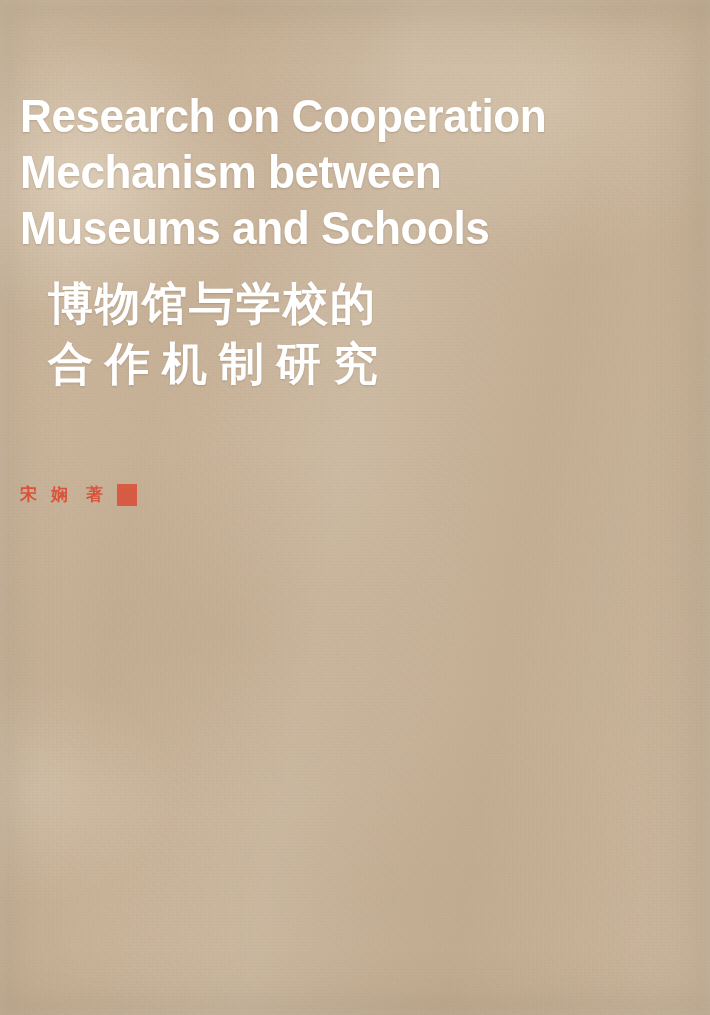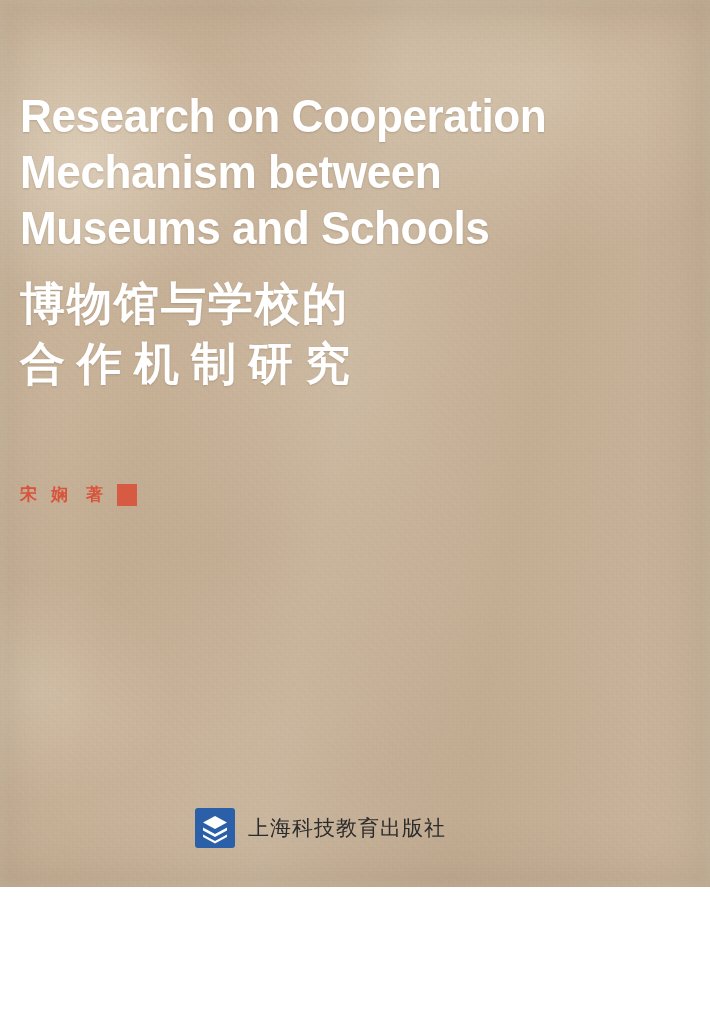--- a/index.html
+++ b/index.html
@@ -9,21 +9,21 @@
   body {
     width: 710px;
     height: 1015px;
     overflow: hidden;
     font-family: "Liberation Sans", sans-serif;
   }
 
   .cover {
     position: relative;
     width: 710px;
-    height: 887px;
+    height: 1015px;
     box-sizing: border-box;
     background-color: #c9b49a;
     background-image:
       
       radial-gradient(ellipse 260px 200px at 12% 18%, rgba(255,248,235,0.35), rgba(255,248,235,0) 70%),
       radial-gradient(ellipse 300px 240px at 78% 10%, rgba(240,228,208,0.30), rgba(240,228,208,0) 70%),
       radial-gradient(ellipse 340px 260px at 30% 62%, rgba(176,152,124,0.28), rgba(176,152,124,0) 72%),
       radial-gradient(ellipse 320px 300px at 88% 55%, rgba(196,176,150,0.30), rgba(196,176,150,0) 72%),
       radial-gradient(ellipse 380px 280px at 55% 88%, rgba(186,164,138,0.30), rgba(186,164,138,0) 72%),
       radial-gradient(ellipse 200px 160px at 5% 78%, rgba(231,219,200,0.30), rgba(231,219,200,0) 70%),
@@ -76,21 +76,21 @@
   .title-cn {
     margin-top: 18px;
     color: #ffffff;
     font-weight: bold;
     font-size: 45px;
     line-height: 1.32;
     letter-spacing: 2px;
     text-shadow: 0 1px 2px rgba(90,70,50,0.22);
     font-family: "DejaVu Sans", "Liberation Sans", sans-serif;
   }
-  .title-cn .ln { display: block; white-space: nowrap; }
+  .title-cn .ln { display: block; white-space: nowrap; margin-left: 28px; }
   .title-cn .ln2 { letter-spacing: 12px; }
 
   .author {
     position: absolute;
     left: 20px;
     top: 483px;
     display: flex;
     align-items: flex-end;
     gap: 14px;
   }
@@ -154,24 +154,13 @@
       <span class="ln ln2">合作机制研究</span>
     </div>
   </div>
 
   <div class="author">
     <span class="author-name">宋 娴</span>
     <span class="author-role">著</span>
     <span class="author-swatch"></span>
   </div>
 
-  <div class="publisher">
-    <span class="pub-logo">
-      <svg viewBox="0 0 42 42" width="42" height="42" aria-hidden="true">
-        <rect x="1" y="1" width="40" height="40" rx="3" fill="#2b5fa8"></rect>
-        <path d="M21 9 L33 15.5 L21 22 L9 15.5 Z" fill="#ffffff"></path>
-        <path d="M9 20.5 L21 27 L33 20.5 L33 23.5 L21 30 L9 23.5 Z" fill="#ffffff"></path>
-        <path d="M9 27.5 L21 34 L33 27.5 L33 30 L21 36.5 L9 30 Z" fill="#ffffff"></path>
-      </svg>
-    </span>
-    <span class="pub-name">上海科技教育出版社</span>
-  </div>
 </div>
 
 </body></html>

